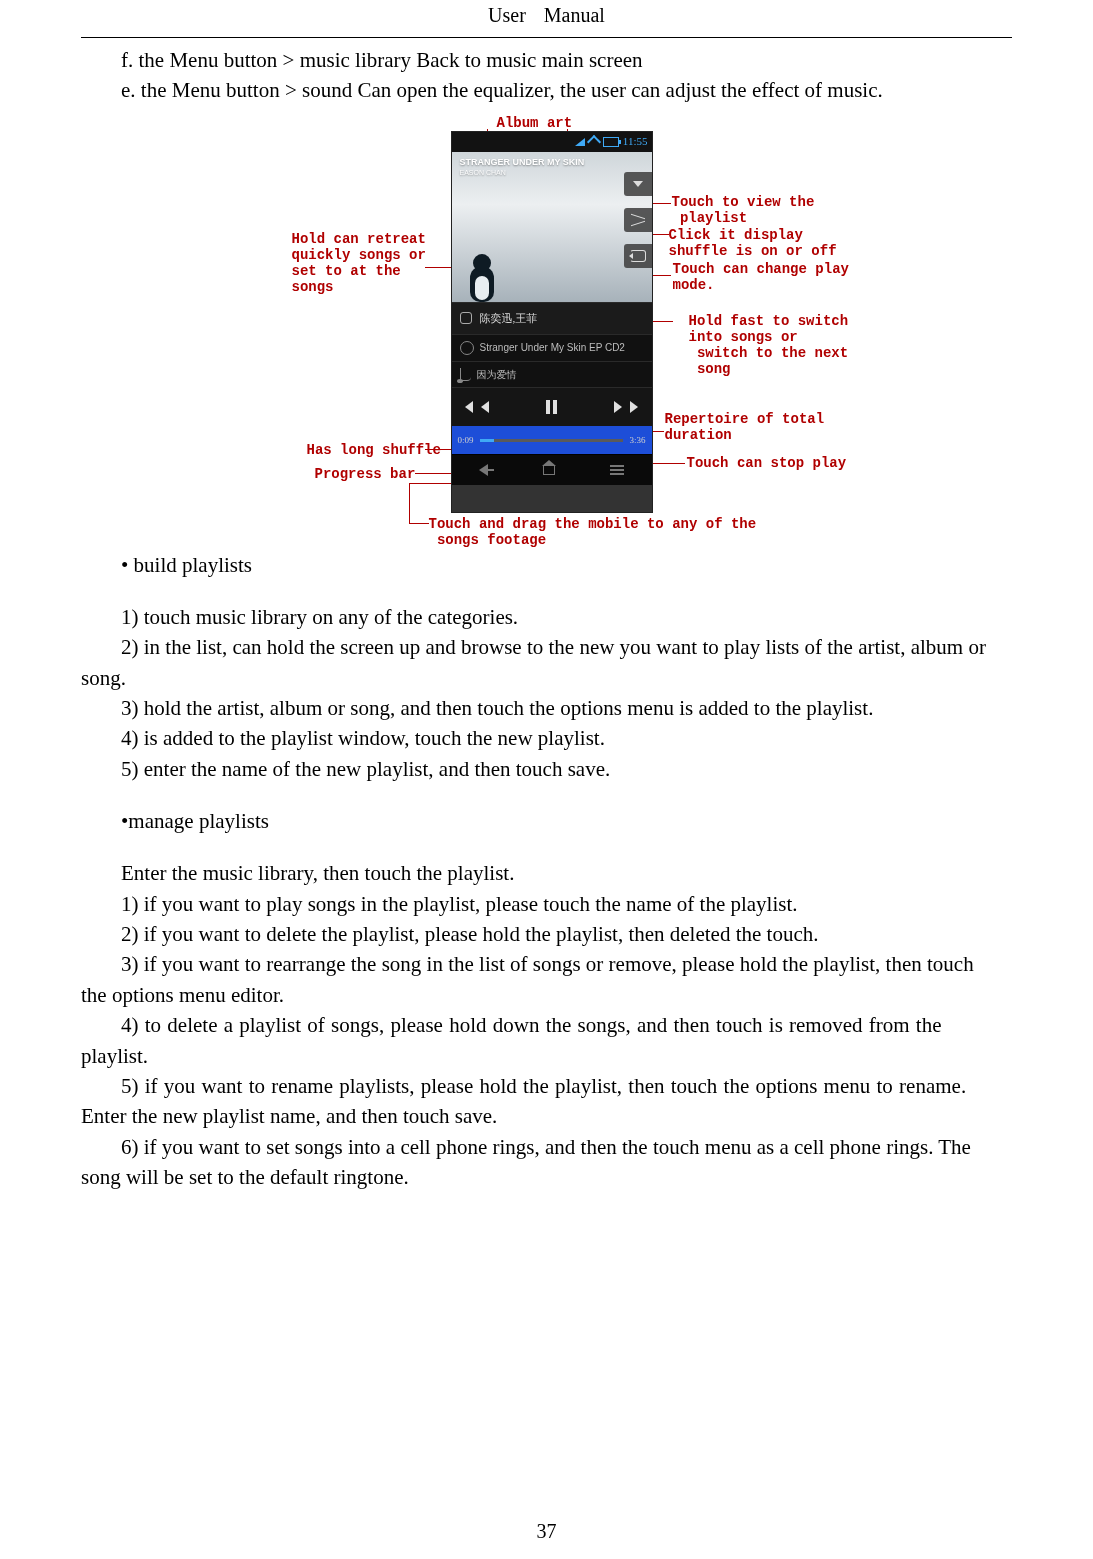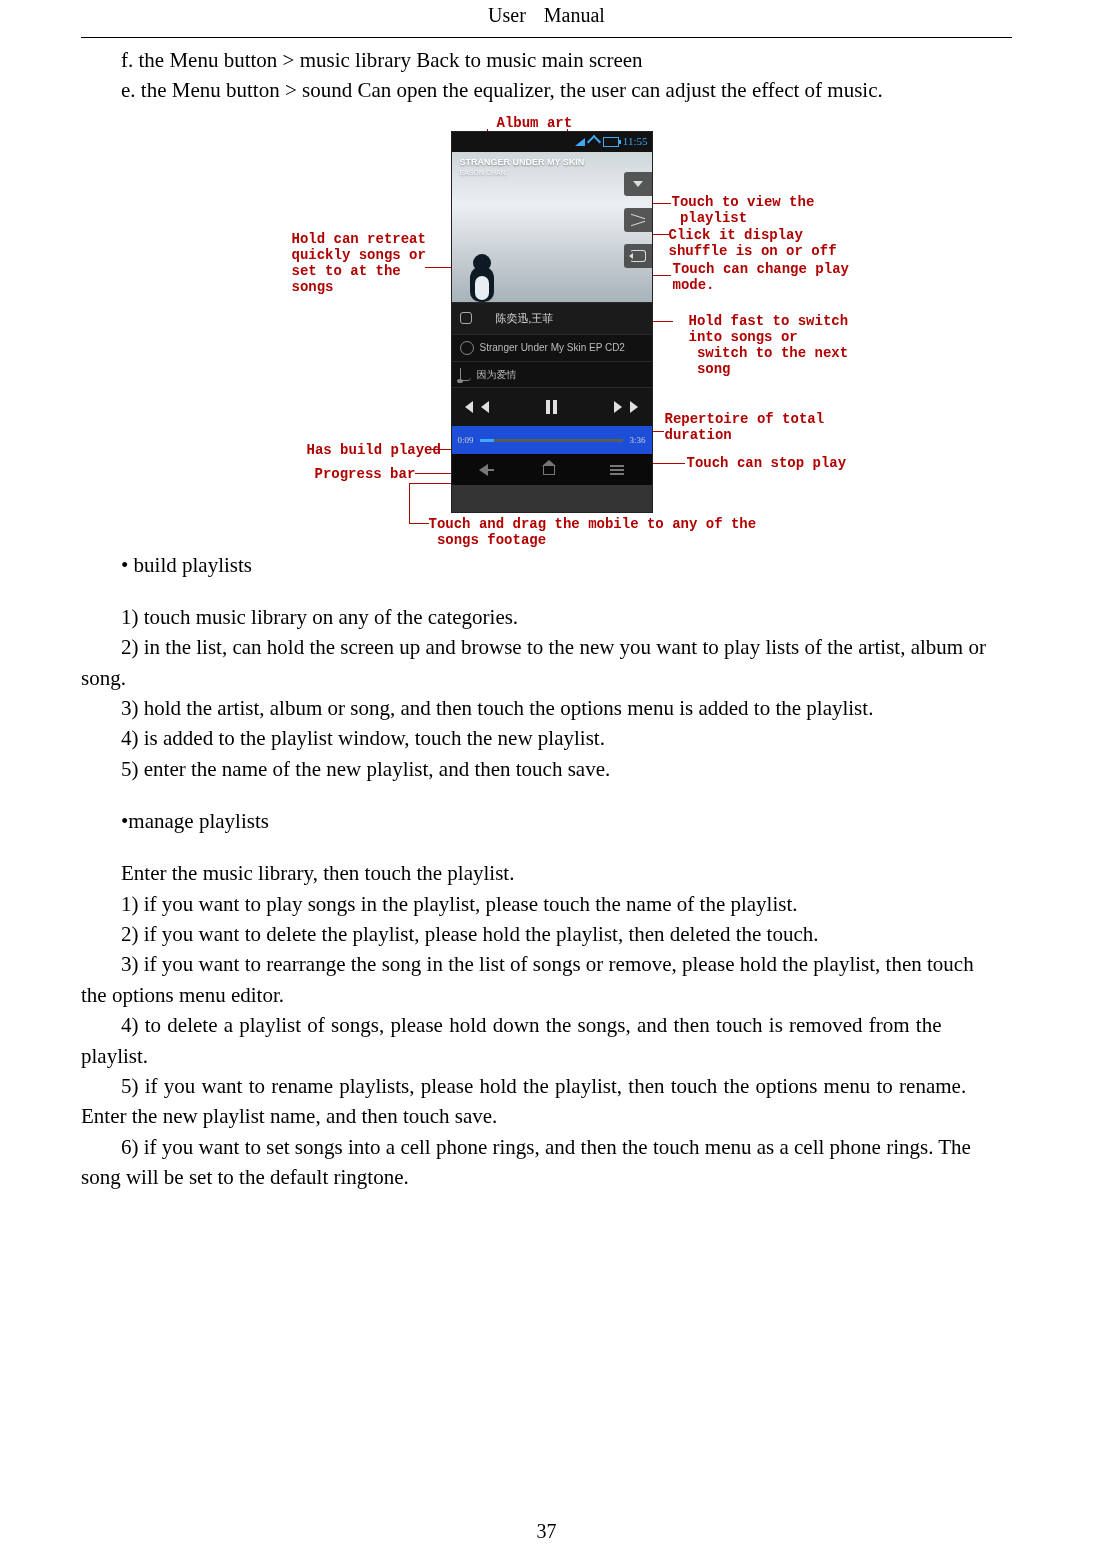--- a/index.html
+++ b/index.html
@@ -54,21 +54,21 @@
   .cbtn{width:20px;height:20px;display:flex;align-items:center;justify-content:center}
   .prev{width:0;height:0;border-top:6px solid transparent;border-bottom:6px solid transparent;border-right:8px solid #e0e0e0;position:relative}
   .prev::after{content:"";position:absolute;right:8px;top:-6px;width:0;height:0;border-top:6px solid transparent;border-bottom:6px solid transparent;border-right:8px solid #e0e0e0}
   .pause{display:flex;gap:3px}
   .pause span{width:4px;height:14px;background:#e0e0e0}
   .next{width:0;height:0;border-top:6px solid transparent;border-bottom:6px solid transparent;border-left:8px solid #e0e0e0;position:relative}
   .next::after{content:"";position:absolute;left:8px;top:-6px;width:0;height:0;border-top:6px solid transparent;border-bottom:6px solid transparent;border-left:8px solid #e0e0e0}
   .progressrow{display:flex;align-items:center;height:28px;background:#1d4ed8;color:#cfcfcf;font-size:9px;padding:0 6px;gap:6px}
   .progressbar{flex:1;height:3px;background:#5a5a5a;position:relative}
   .progressbar::before{content:"";position:absolute;left:0;top:0;height:100%;width:10%;background:#3fa9f5}
-  .artistrow{background:#1b1b1b;color:#dcdcdc;font-size:11px;padding:8px;display:flex;align-items:center;gap:24px;border-top:1px solid #2a2a2a}
+  .artistrow{background:#1b1b1b;color:#dcdcdc;font-size:11px;padding:8px;display:flex;align-items:center;gap:8px;border-top:1px solid #2a2a2a}
   .artistrow .mic{width:10px;height:10px;border:1px solid #aaa;border-radius:3px;position:relative;flex:none}
   .navbar{height:30px;background:#0a0a0a;border-top:1px solid #000;display:flex;justify-content:space-around;align-items:center}
   .nav-back{width:0;height:0;border-top:6px solid transparent;border-bottom:6px solid transparent;border-right:9px solid #777;position:relative}
   .nav-back::after{content:"";position:absolute;left:9px;top:-1px;width:6px;height:2px;background:#777}
   .nav-home{width:10px;height:8px;border:1px solid #777;position:relative}
   .nav-home::before{content:"";position:absolute;top:-6px;left:-2px;width:0;height:0;border-left:7px solid transparent;border-right:7px solid transparent;border-bottom:6px solid #777}
   .nav-menu{display:flex;flex-direction:column;gap:2px}
   .nav-menu span{display:block;width:14px;height:2px;background:#777}
 </style>
 </head>
@@ -89,21 +89,21 @@
       <div class="callout" style="left:300px;top:-6px">Album art</div>
       <div class="vline" style="left:290px;top:8px;height:24px"></div>
       <div class="vline" style="left:370px;top:8px;height:24px"></div>
 
       <div class="callout" style="left:95px;top:110px">Hold can retreat
 quickly songs or
 set to at the
 songs</div>
       <div class="hline" style="left:228px;top:146px;width:70px"></div>
 
-      <div class="callout" style="left:110px;top:321px">Has build played</div>
+      <div class="callout" style="left:110px;top:321px">Has long shuffle</div>
       <div class="hline" style="left:228px;top:328px;width:34px"></div>
 
       <div class="callout" style="left:118px;top:345px">Progress bar</div>
       <div class="hline" style="left:218px;top:352px;width:60px"></div>
 
       <div class="callout" style="left:475px;top:73px">Touch to view the
  playlist</div>
       <div class="hline" style="left:452px;top:82px;width:22px"></div>
 
       <div class="callout" style="left:472px;top:106px">Click it display

